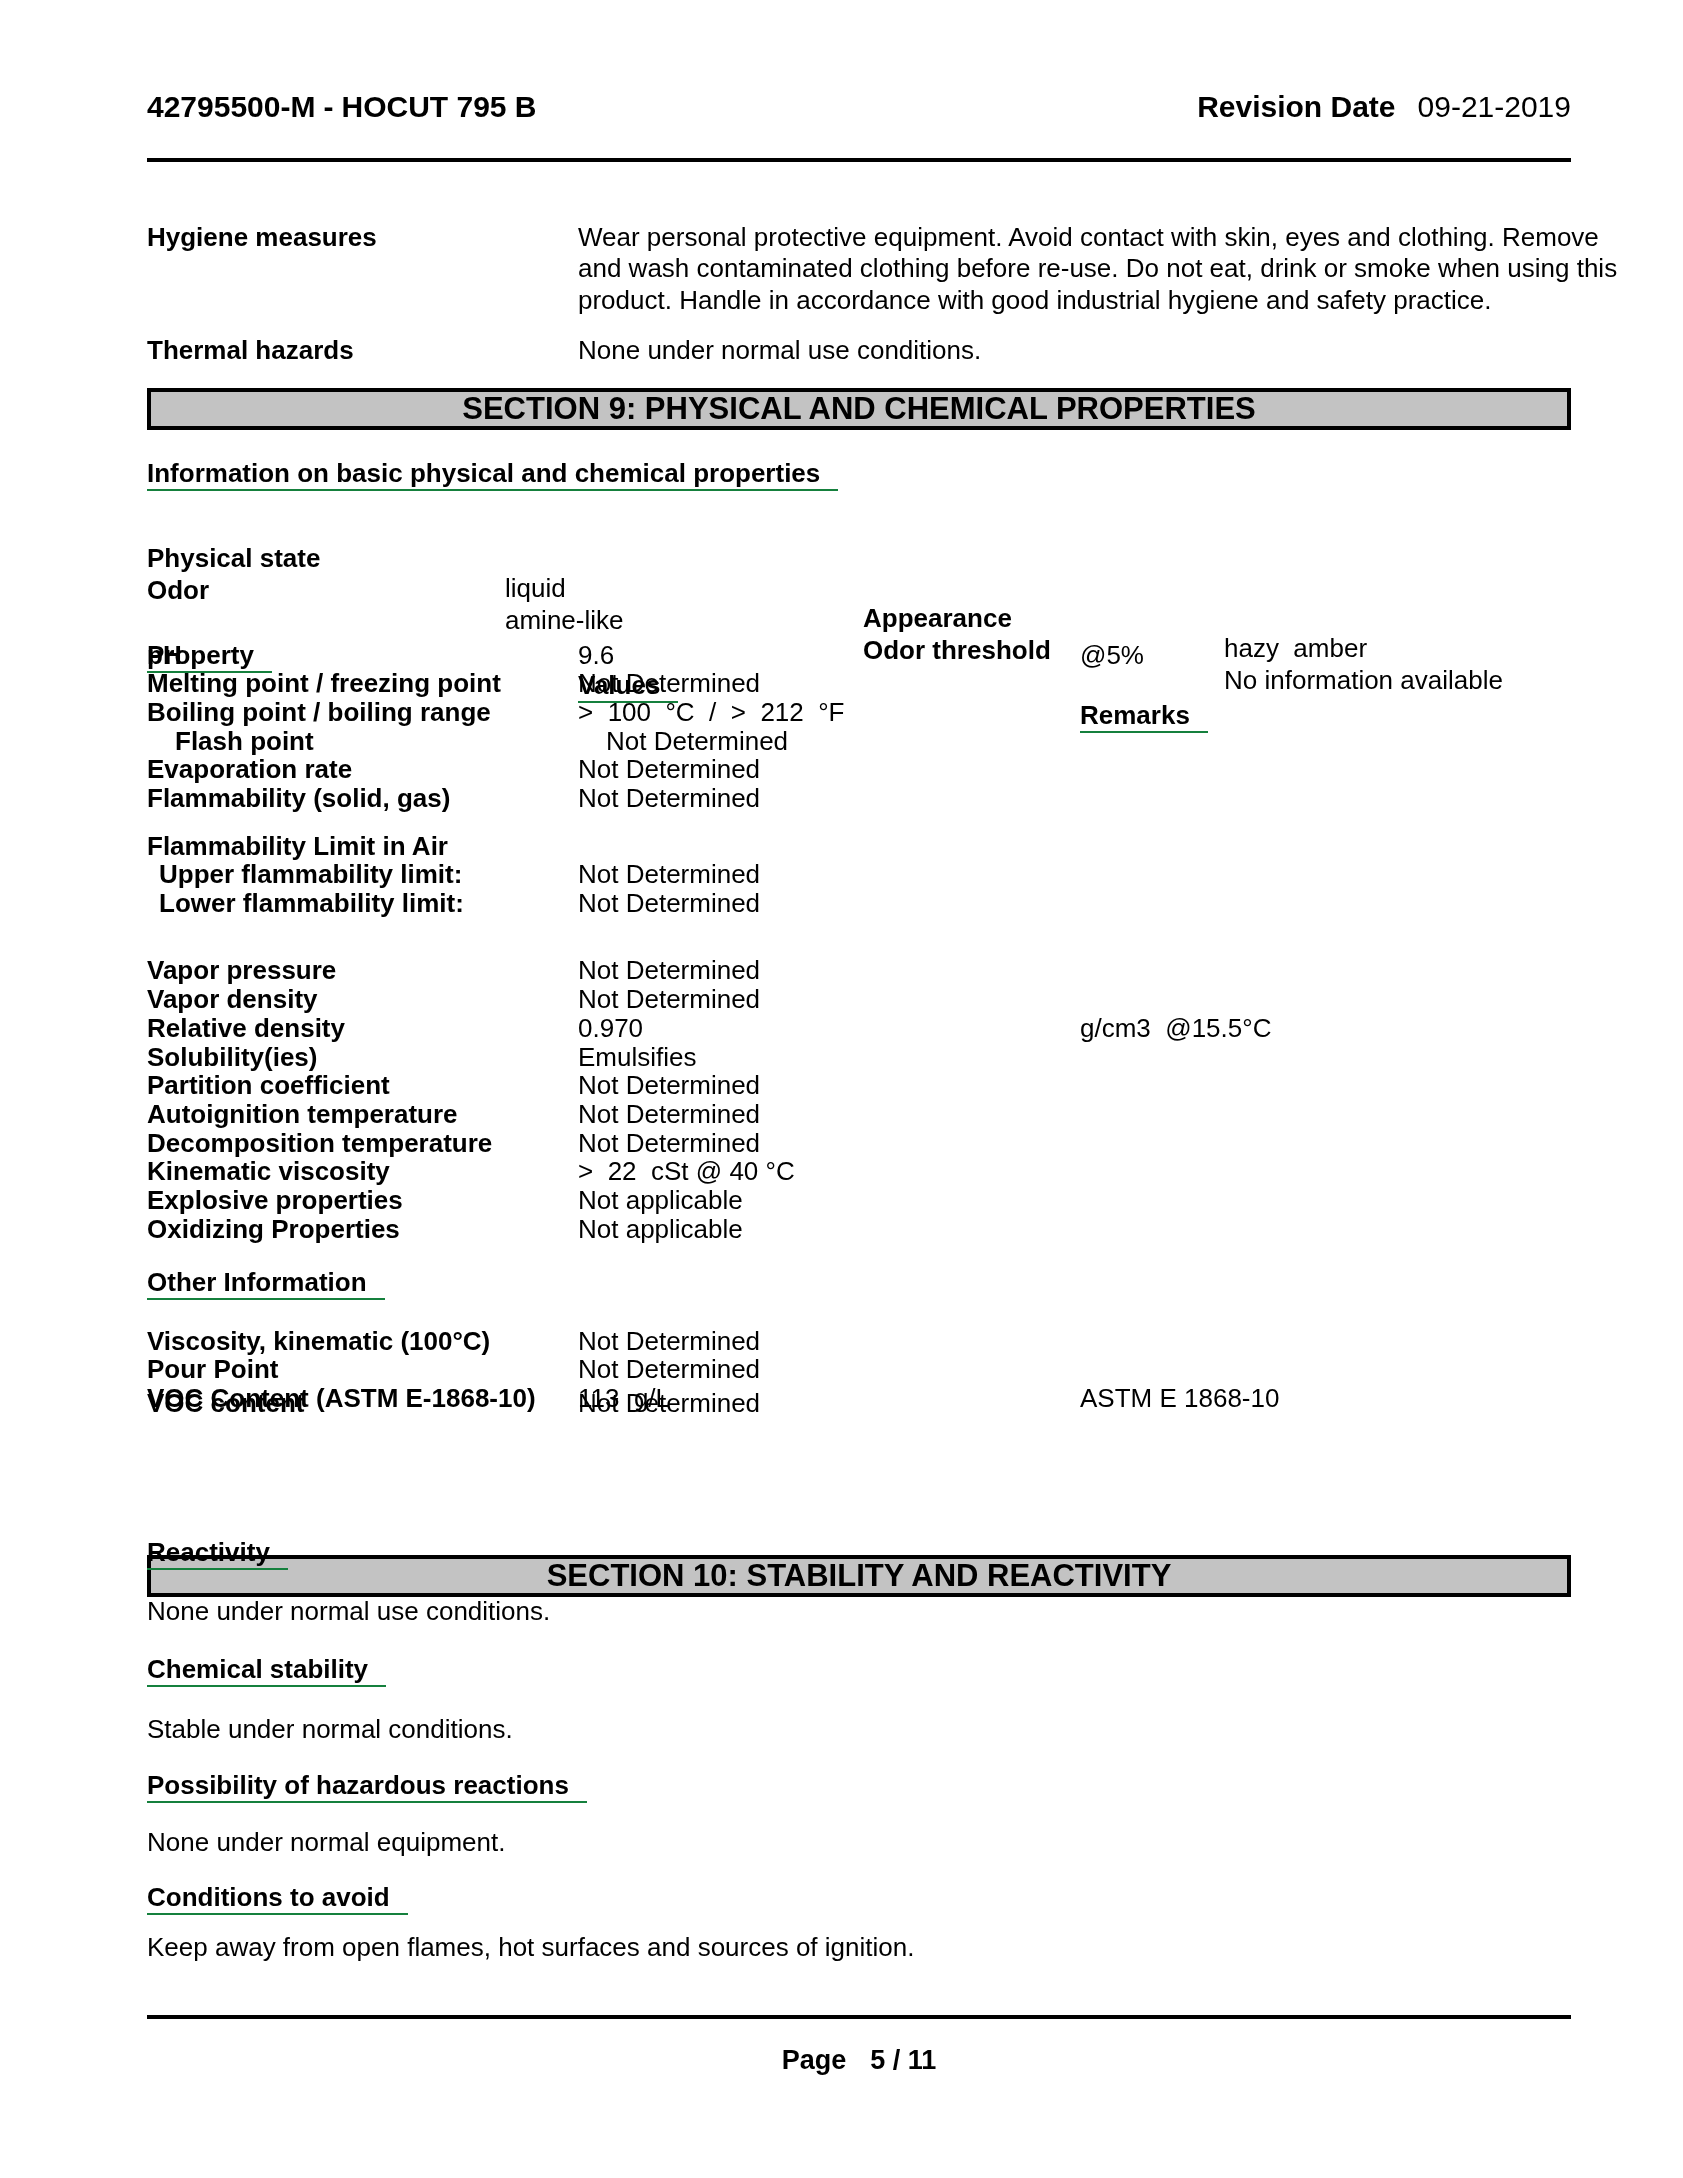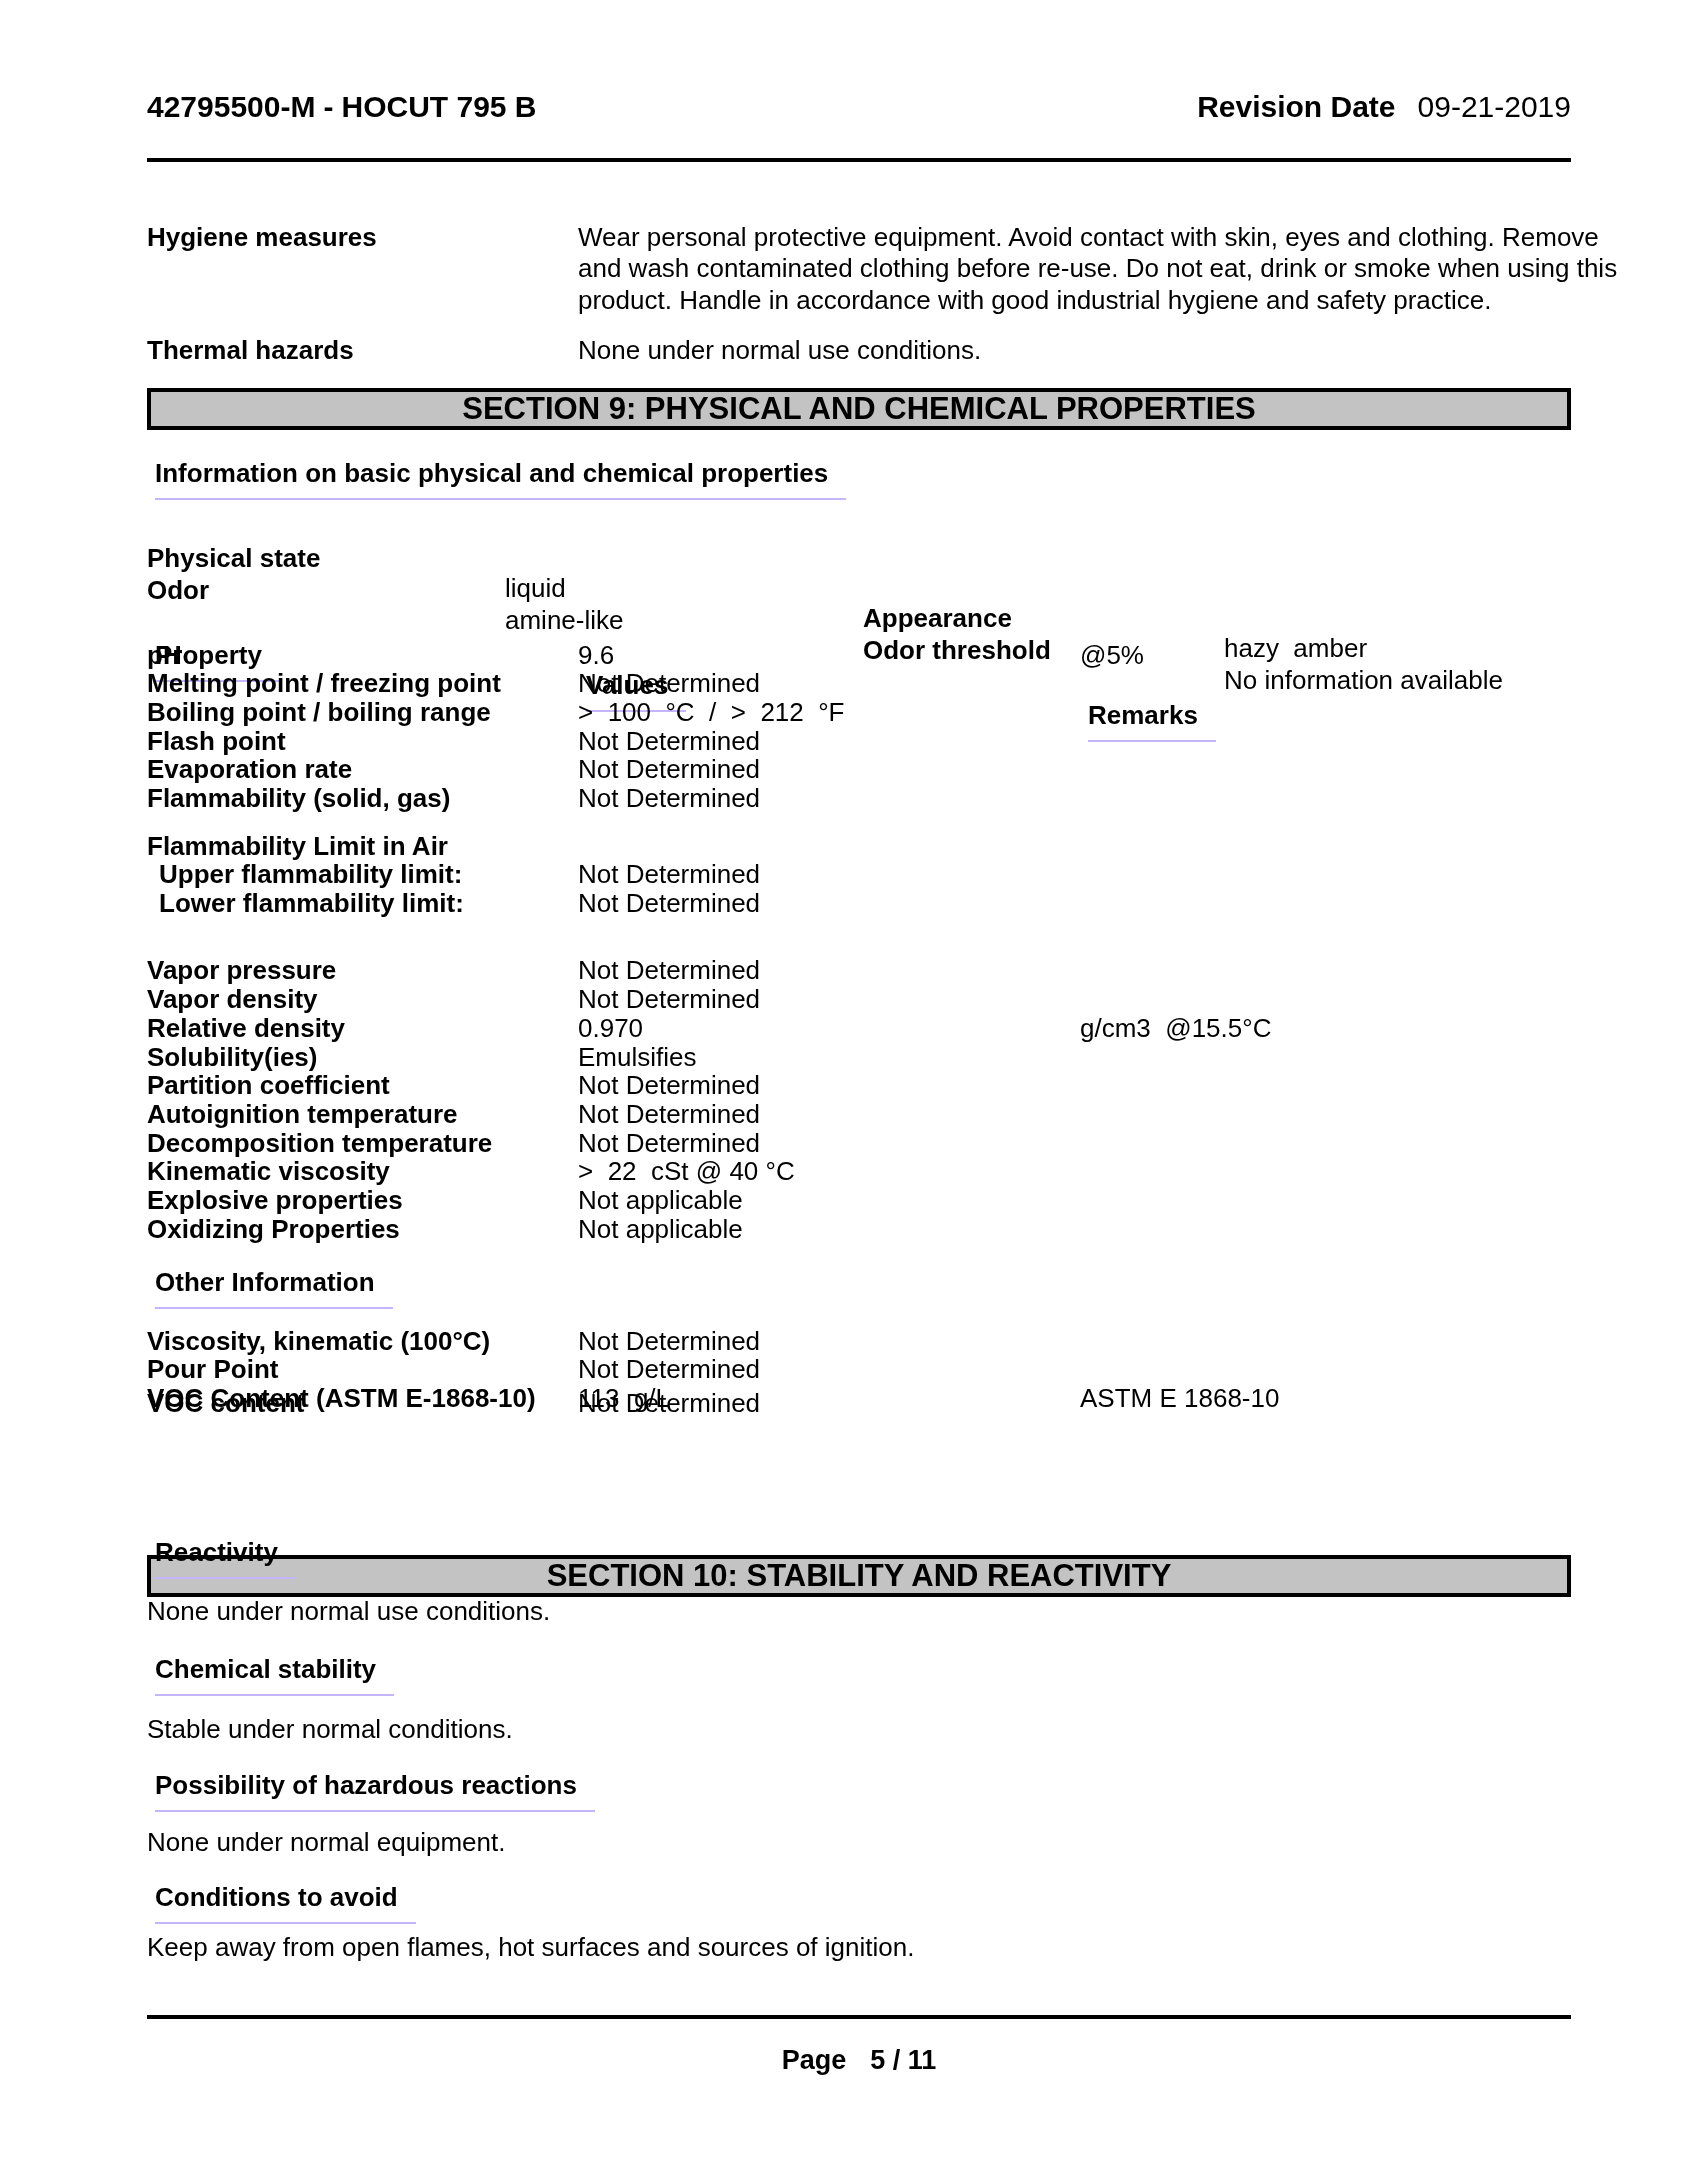--- a/index.html
+++ b/index.html
@@ -4,21 +4,21 @@
 <style>
   html,body{margin:0;padding:0;background:#fff;}
   .page{position:relative;width:1683px;height:2178px;background:#ffffff;
         font-family:"Liberation Sans","DejaVu Sans",sans-serif;color:#000;overflow:hidden;}
   .content{position:absolute;left:147px;top:0;width:1424px;height:100%;}
   .abs{position:absolute;}
   .b{font-weight:bold;}
   .t{font-size:26px;line-height:30px;white-space:pre;}
   .hdr{font-size:30px;line-height:36px;white-space:pre;}
   .rule{position:absolute;left:0;width:1424px;height:4px;background:#000;}
-  .u{border-bottom:2px solid #c4b5fd;padding-bottom:10px;padding-right:18px;margin-left:8px;}
+  .u{border-bottom:2px solid #15803d;padding-bottom:1px;padding-right:18px;}
   .bar{position:absolute;left:0;width:1424px;box-sizing:border-box;background:#c3c3c3;
        border:4px solid #000;text-align:center;font-weight:bold;font-size:31px;
        height:42px;line-height:34px;}
   .row{position:absolute;left:0;width:100%;height:29px;}
   .c-prop{position:absolute;left:0;}
   .c-ind{position:absolute;left:12px;}
   .c-val{position:absolute;left:431px;}
   .c-rem{position:absolute;left:933px;}
   .s-val{position:absolute;left:358px;}
   .s-lab2{position:absolute;left:716px;}
@@ -66,21 +66,21 @@
 
     <div class="row t" style="top:610px;">
       <span class="c-prop"><span class="b u">Property</span></span>
       <span class="c-val"><span class="b u">Values</span></span>
       <span class="c-rem"><span class="b u">Remarks</span></span>
     </div>
 
     <div class="row t" style="top:640px;"><span class="c-prop b">pH</span><span class="c-val">9.6</span><span class="c-rem">@5%</span></div>
     <div class="row t" style="top:668px;"><span class="c-prop b">Melting point / freezing point</span><span class="c-val">Not Determined</span><span class="c-rem"></span></div>
     <div class="row t" style="top:697px;"><span class="c-prop b">Boiling point / boiling range</span><span class="c-val">&gt;  100  °C  /  &gt;  212  °F</span><span class="c-rem"></span></div>
-    <div class="row t" style="top:726px;"><span class="c-prop b">Flash point</span><span class="c-val">Not Determined</span><span class="c-rem"></span></div>
+    <div class="row t" style="top:726px;margin-left:28px;"><span class="c-prop b">Flash point</span><span class="c-val">Not Determined</span><span class="c-rem"></span></div>
     <div class="row t" style="top:754px;"><span class="c-prop b">Evaporation rate</span><span class="c-val">Not Determined</span><span class="c-rem"></span></div>
     <div class="row t" style="top:783px;"><span class="c-prop b">Flammability (solid, gas)</span><span class="c-val">Not Determined</span><span class="c-rem"></span></div>
 
     <div class="abs t b" style="top:831px;left:0;">Flammability Limit in Air</div>
     <div class="row t" style="top:859px;text-decoration:underline;"><span class="c-ind b">Upper flammability limit:</span><span class="c-val">Not Determined</span></div>
     <div class="row t" style="top:888px;"><span class="c-ind b">Lower flammability limit:</span><span class="c-val">Not Determined</span></div>
 
     <div class="row t" style="top:955px;"><span class="c-prop b">Vapor pressure</span><span class="c-val">Not Determined</span><span class="c-rem"></span></div>
     <div class="row t" style="top:984px;"><span class="c-prop b">Vapor density</span><span class="c-val">Not Determined</span><span class="c-rem"></span></div>
     <div class="row t" style="top:1013px;"><span class="c-prop b">Relative density</span><span class="c-val">0.970</span><span class="c-rem">g/cm3  @15.5°C</span></div>

